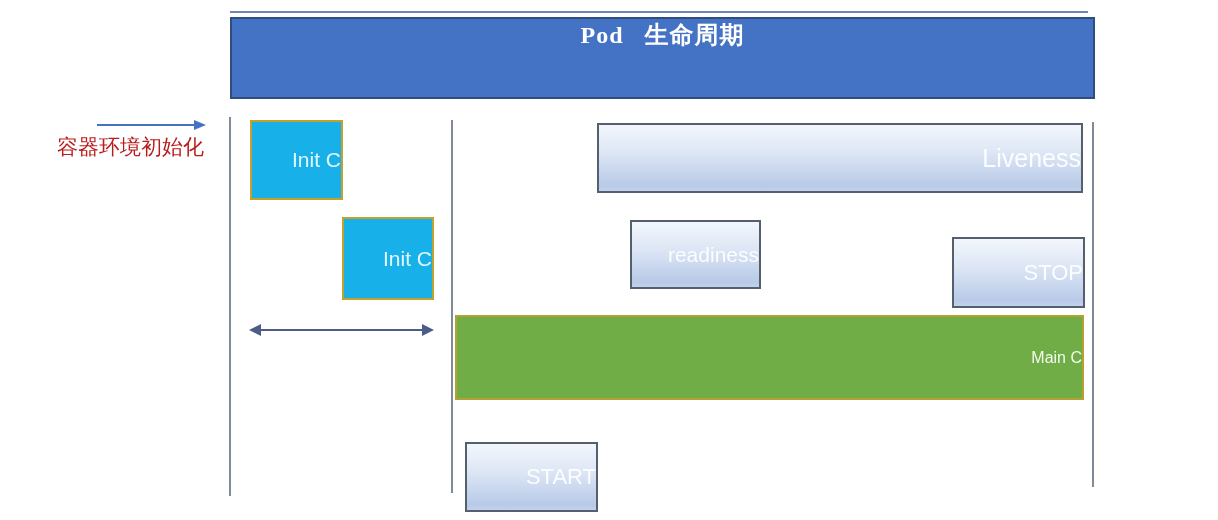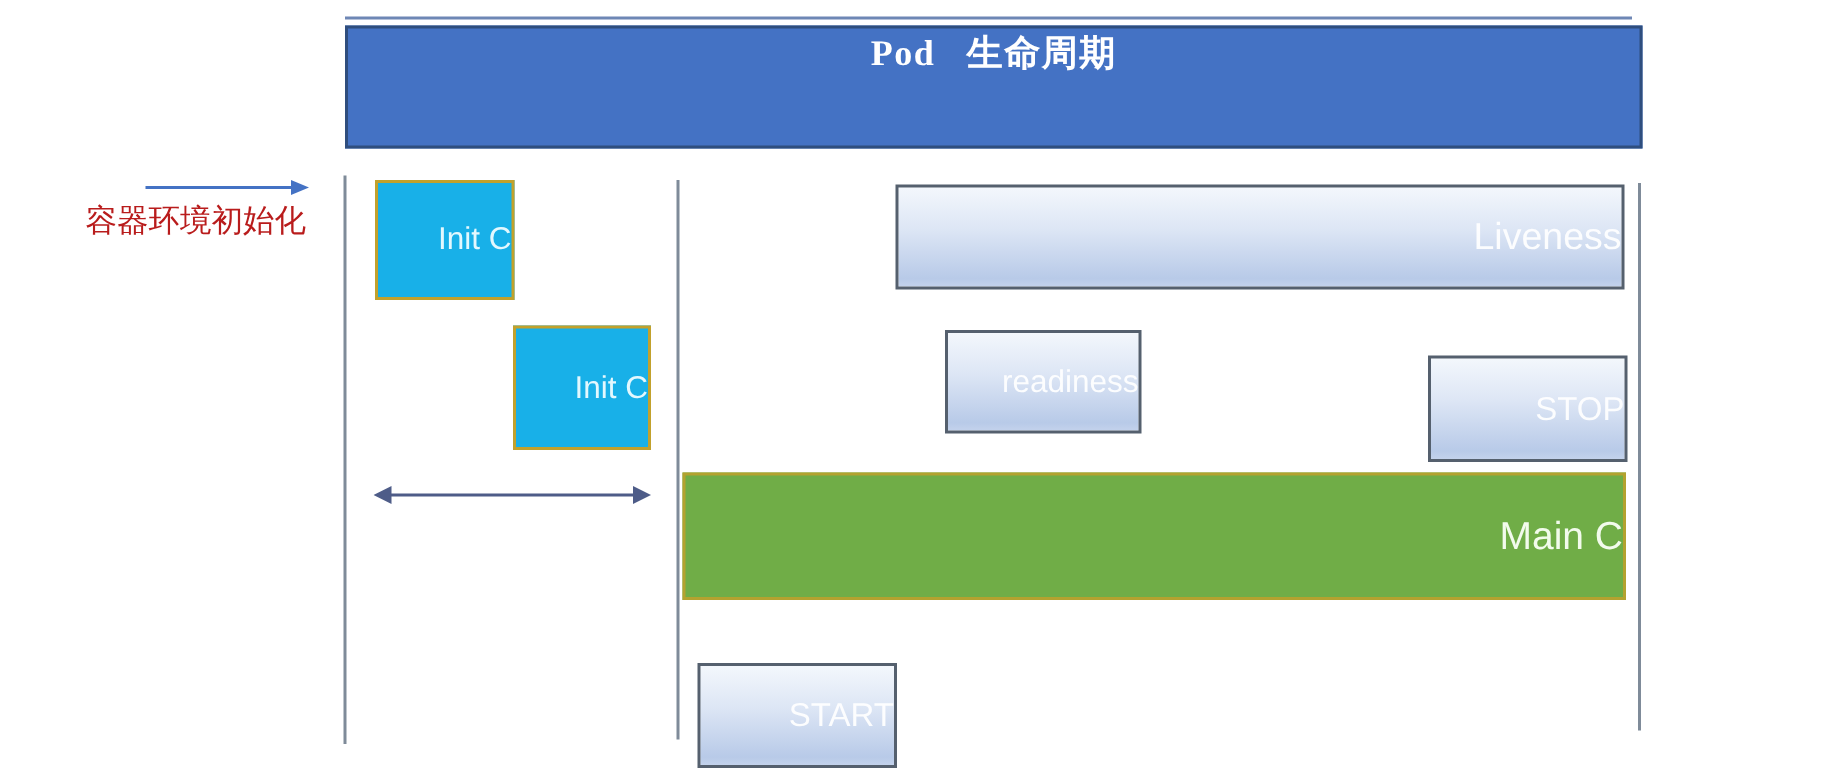--- a/index.html
+++ b/index.html
@@ -97,21 +97,21 @@
   .liveness  { left: 597px; top: 123px; width: 486px; height: 70px; font-size: 25px; }
   .readiness { left: 598px; top: 220px; width: 131px; height: 69px; font-size: 21px; margin-left: 32px; }
   .stop      { left: 952px; top: 237px; width: 133px; height: 71px; font-size: 22px; }
   .start     { left: 465px; top: 442px; width: 133px; height: 70px; font-size: 22px; }
 
   .main-c {
     left: 455px; top: 315px; width: 629px; height: 85px;
     background: var(--main-fill, #70AD47);
     border: 2px solid var(--main-border, #B3A22F);
     color: #f2fbec;
-    font-size: 26px;
+    font-size: 16px;
   }
 
   
   .double-arrow {
     position: absolute;
     left: 249px; top: 322px;
     color: var(--double-arrow, #4E5C88);
   }
 </style>
 </head>

